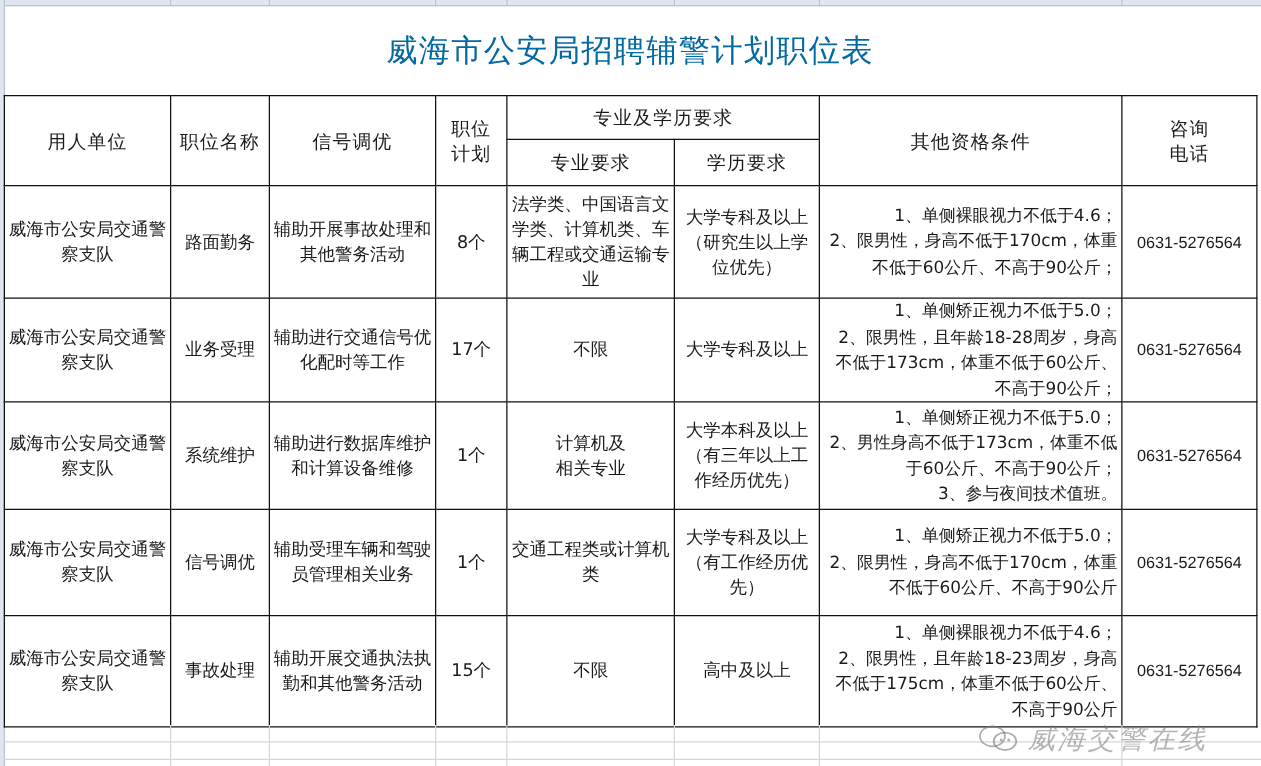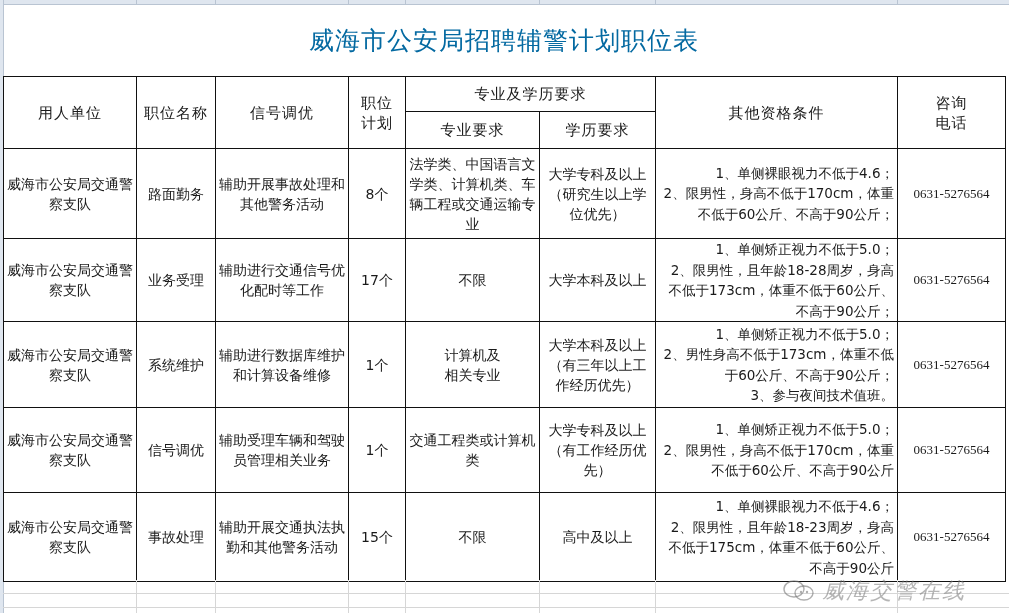--- a/index.html
+++ b/index.html
@@ -25,21 +25,21 @@
   table.sheet {
     position:absolute; left:3px; top:76px;
     border-collapse:collapse; table-layout:fixed;
   }
   table.sheet td {
     border:1.5px solid #111; padding:0 3px; text-align:center; vertical-align:middle;
     font-size:14px; line-height:20px; color:#1a1a1a; overflow:hidden;
   }
   table.sheet td.left { text-align:right; padding-left:2px; font-size:13.5px; line-height:20.5px; }
   table.sheet td.hdr { font-size:15px; letter-spacing:1px; }
-  table.sheet td.phone { font-family:Liberation Serif, serif; font-size:13px; letter-spacing:0; }
+  table.sheet td.phone { font-family:Liberation Sans, sans-serif; font-size:13px; letter-spacing:0; }
   .empty-grid { position:absolute; left:3px; top:580px; width:1006px; height:33px; }
   .empty-grid .h { position:absolute; left:0; width:1006px; height:1px; background:#d6d6d6; }
   .empty-grid .v { position:absolute; top:0; width:1px; height:33px; background:#d6d6d6; }
   .watermark {
     position:absolute; left:782px; top:576px; display:flex; align-items:center; gap:6px;
     color:rgba(120,120,120,0.55); font-size:22px; font-style:italic; letter-spacing:2px;
     pointer-events:none;
   }
   .wm-icon { width:34px; height:24px; }
   .pre { white-space:pre-line;margin-top:42px; }
@@ -97,21 +97,21 @@
     <td class="left pre">1、单侧裸眼视力不低于4.6；
 2、限男性，身高不低于170cm，体重不低于60公斤、不高于90公斤；</td>
     <td class="phone">0631-5276564</td>
   </tr>
   <tr style="height:81px">
     <td>威海市公安局交通警察支队</td>
     <td>业务受理</td>
     <td>辅助进行交通信号优化配时等工作</td>
     <td>17个</td>
     <td>不限</td>
-    <td>大学本科及以上</td>
+    <td>大学专科及以上</td>
     <td class="left pre">1、单侧矫正视力不低于5.0；
 2、限男性，且年龄18-28周岁，身高不低于173cm，体重不低于60公斤、不高于90公斤；</td>
     <td class="phone">0631-5276564</td>
   </tr>
   <tr style="height:86px">
     <td>威海市公安局交通警察支队</td>
     <td>系统维护</td>
     <td>辅助进行数据库维护和计算设备维修</td>
     <td>1个</td>
     <td class="pre">计算机及

